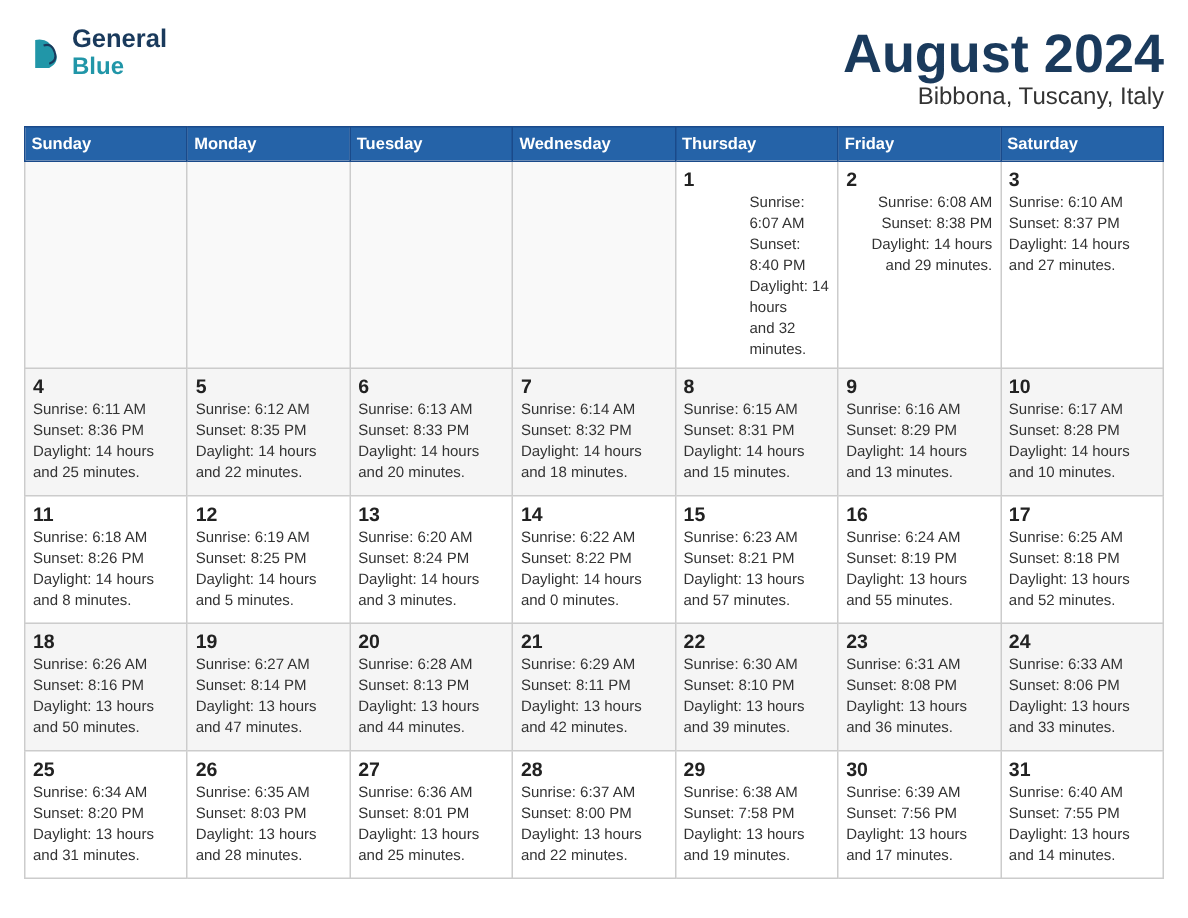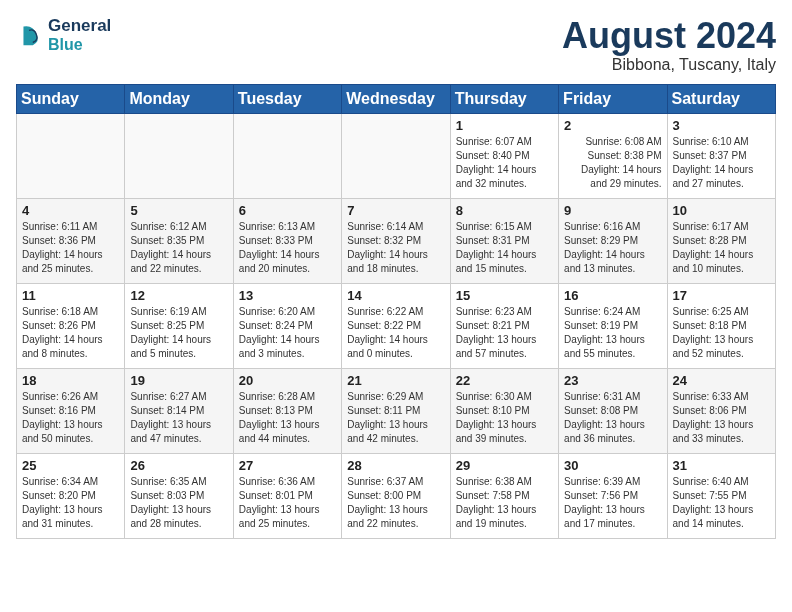--- a/index.html
+++ b/index.html
@@ -39,21 +39,21 @@
       color: #333;
     }
     table {
       width: 100%;
       border-collapse: collapse;
       table-layout: fixed;
     }
     thead th {
       background: #2563a8;
       color: #fff;
-      font-size: 16px;
+      font-size: 11px;
       font-weight: bold;
       padding: 5px 4px;
       text-align: left;
       border: 1px solid #1a4a8a;
     }
     tbody td {
       border: 1px solid #ccc;
       vertical-align: top;
       padding: 4px 5px;
       font-size: 10.5px;
@@ -113,21 +113,21 @@
       </tr>
   </thead>
   <tbody id="calendar-body">
   <tr>
         <td class="empty-cell"></td>
         <td class="empty-cell"></td>
         <td class="empty-cell"></td>
         <td class="empty-cell"></td>
         <td>
           <span class="day-number">1</span>
-          <div class="day-info" style="white-space: pre-line;">Sunrise: 6:07 AM
+          <div class="day-info" style="white-space: pre-line; margin-left: 44px;">Sunrise: 6:07 AM
 Sunset: 8:40 PM
 Daylight: 14 hours
 and 32 minutes.</div>
         </td>
         <td>
           <span class="day-number">2</span>
           <div class="day-info" style="white-space: pre-line; text-align: right;">Sunrise: 6:08 AM
 Sunset: 8:38 PM
 Daylight: 14 hours
 and 29 minutes.</div>

